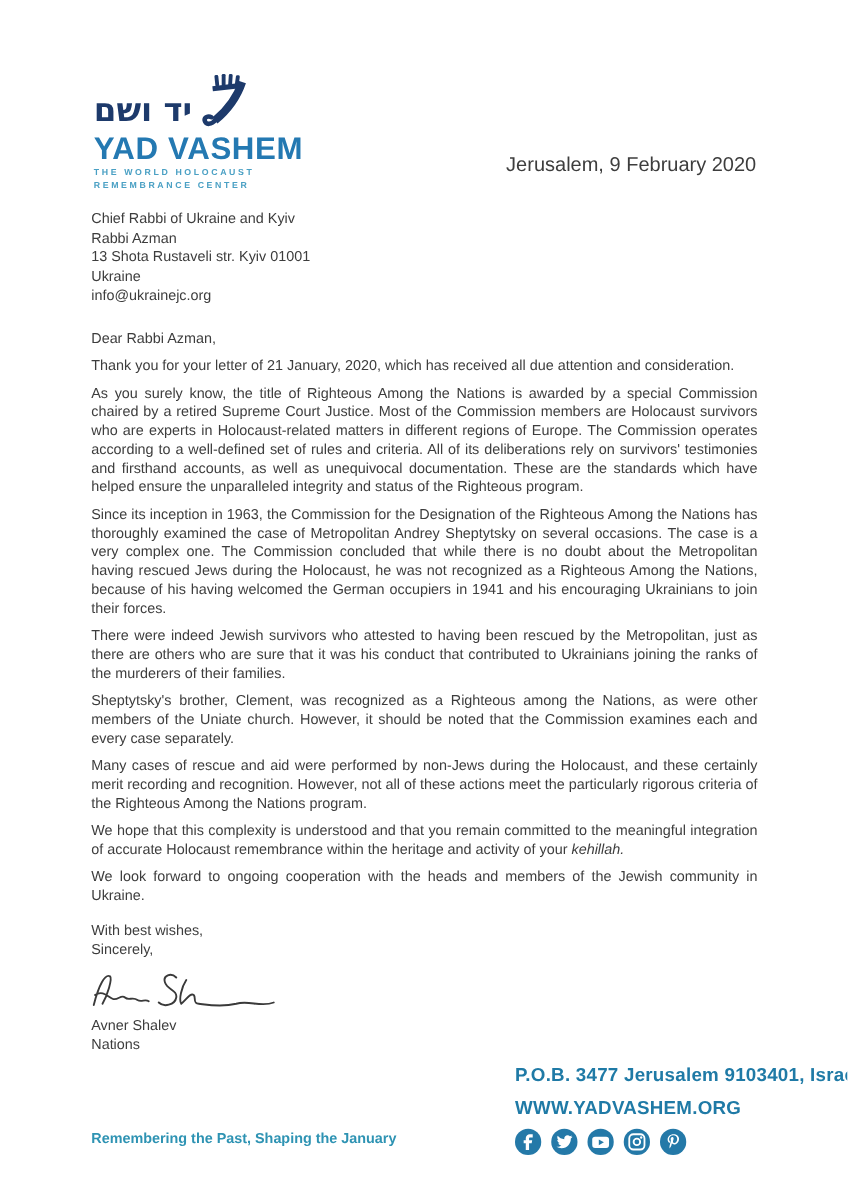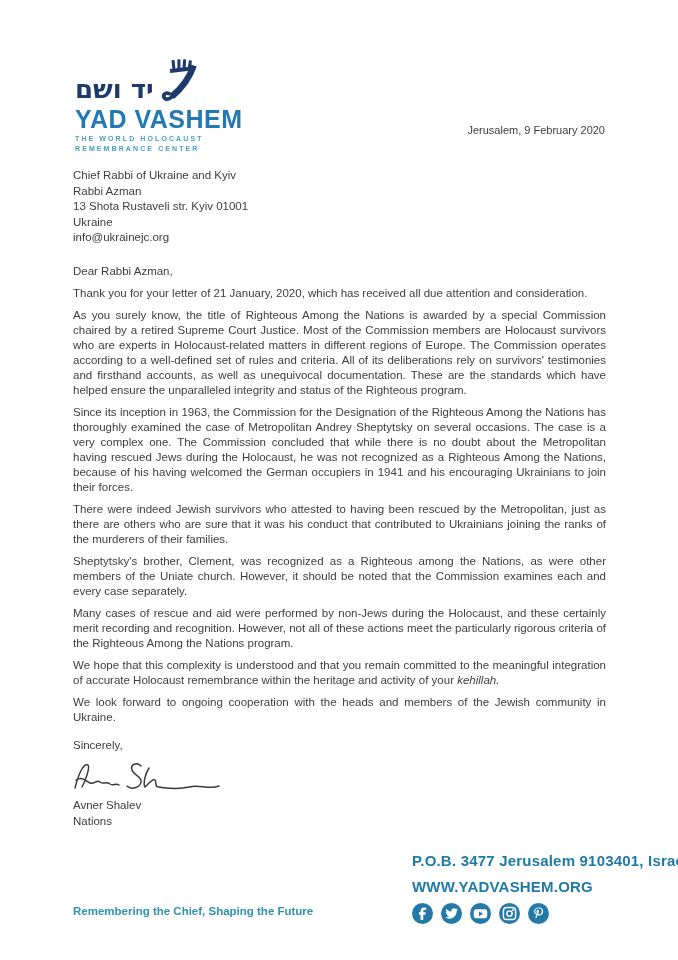--- a/index.html
+++ b/index.html
@@ -27,21 +27,21 @@
     letter-spacing: 0.5px; margin-top: 2px; line-height: 1.05;
   }
   .logo-tag {
     font-size: 7px; font-weight: bold; color: #4aa0c4;
     letter-spacing: 2.1px; margin-top: 3px; white-space: nowrap;
   }
 
   
   .date {
     position: absolute; top: 112px; right: 73px;
-    font-size: 11px; color: #3d3d3d;
+    font-size: 16px; color: #3d3d3d;
   }
 
   
   .letter {
     position: absolute; left: 73px; top: 156px; width: 533px;
     font-size: 11.5px; color: #3d3d3d; line-height: 15px;
   }
   .recipient div { line-height: 15.5px; }
   .salutation { margin: 18px 0 0 0; }
   p.para { margin: 7px 0 0 0; text-align: justify; }
@@ -111,20 +111,21 @@
     <p class="para">Thank you for your letter of 21 January, 2020, which has received all due attention and consideration.</p>
     <p class="para">As you surely know, the title of Righteous Among the Nations is awarded by a special Commission chaired by a retired Supreme Court Justice. Most of the Commission members are Holocaust survivors who are experts in Holocaust-related matters in different regions of Europe. The Commission operates according to a well-defined set of rules and criteria. All of its deliberations rely on survivors' testimonies and firsthand accounts, as well as unequivocal documentation. These are the standards which have helped ensure the unparalleled integrity and status of the Righteous program.</p>
     <p class="para">Since its inception in 1963, the Commission for the Designation of the Righteous Among the Nations has thoroughly examined the case of Metropolitan Andrey Sheptytsky on several occasions. The case is a very complex one. The Commission concluded that while there is no doubt about the Metropolitan having rescued Jews during the Holocaust, he was not recognized as a Righteous Among the Nations, because of his having welcomed the German occupiers in 1941 and his encouraging Ukrainians to join their forces.</p>
     <p class="para">There were indeed Jewish survivors who attested to having been rescued by the Metropolitan, just as there are others who are sure that it was his conduct that contributed to Ukrainians joining the ranks of the murderers of their families.</p>
     <p class="para">Sheptytsky's brother, Clement, was recognized as a Righteous among the Nations, as were other members of the Uniate church. However, it should be noted that the Commission examines each and every case separately.</p>
     <p class="para">Many cases of rescue and aid were performed by non-Jews during the Holocaust, and these certainly merit recording and recognition. However, not all of these actions meet the particularly rigorous criteria of the Righteous Among the Nations program.</p>
     <p class="para"><span>We hope that this complexity is understood and that you remain committed to the meaningful integration of accurate Holocaust remembrance within the heritage and activity of your </span><em>kehillah.</em></p>
     <p class="para">We look forward to ongoing cooperation with the heads and members of the Jewish community in Ukraine.</p>
 
     <div class="closing">
+      <div>With best wishes,</div>
       <div>Sincerely,</div>
     </div>
 
     <svg class="signature-svg" width="170" height="42" viewBox="0 0 170 42">
       <g stroke="#3a3a3a" stroke-width="1.5" fill="none" stroke-linecap="round">
         <path d="M6 32 C10 16 15 7 19 9 C21 11 17 24 13 31 M7 24 C13 20 17 25 21 27 C25 29 28 23 31 26 C34 29 37 25 41 28 C44 30 47 27 50 29"></path>
         <path d="M72 10 C68 6 61 8 63 14 C65 20 73 20 72 26 C71 32 62 34 58 30 M80 12 C76 18 74 28 76 31 C80 28 83 22 86 24 C88 26 85 31 90 31 C98 32 108 34 120 31 C130 28 140 34 150 30"></path>
       </g>
     </svg>
 
@@ -163,15 +164,15 @@
         </svg>
       </div>
       <div class="social-icon">
         <svg width="21" height="21" viewBox="0 0 20 20">
           <path d="M10.4 4.2c-2.8 0-4.6 1.9-4.6 4 0 1 .5 2.2 1.4 2.6.1.1.2 0 .2-.1l.2-.8c0-.1 0-.2-.1-.3-.3-.4-.6-1-.6-1.6 0-1.6 1.2-3.1 3.2-3.1 1.8 0 3 1.2 3 2.8 0 1.9-1 3.2-2.2 3.2-.7 0-1.2-.6-1-1.3l.4-1.6c.1-.5.2-1-.2-1.4-.8-.7-2 .1-2 1.3 0 .4.1.7.2 1l-1 4.3c-.1.6 0 1.5 0 1.6 0 .1.1.1.2 0 .1-.1 1-1.4 1.2-2.2l.4-1.5c.3.5 1 .9 1.7.9 2.1 0 3.7-1.9 3.7-4.4 0-2-1.8-3.4-4.1-3.4z" fill="#ffffff"></path>
         </svg>
       </div>
     </div>
   </div>
 
-  <div class="tagline">Remembering the Chief, Shaping the Future</div>
+  <div class="tagline">Remembering the Past, Shaping the January</div>
 
 </div>
 
 </body></html>

